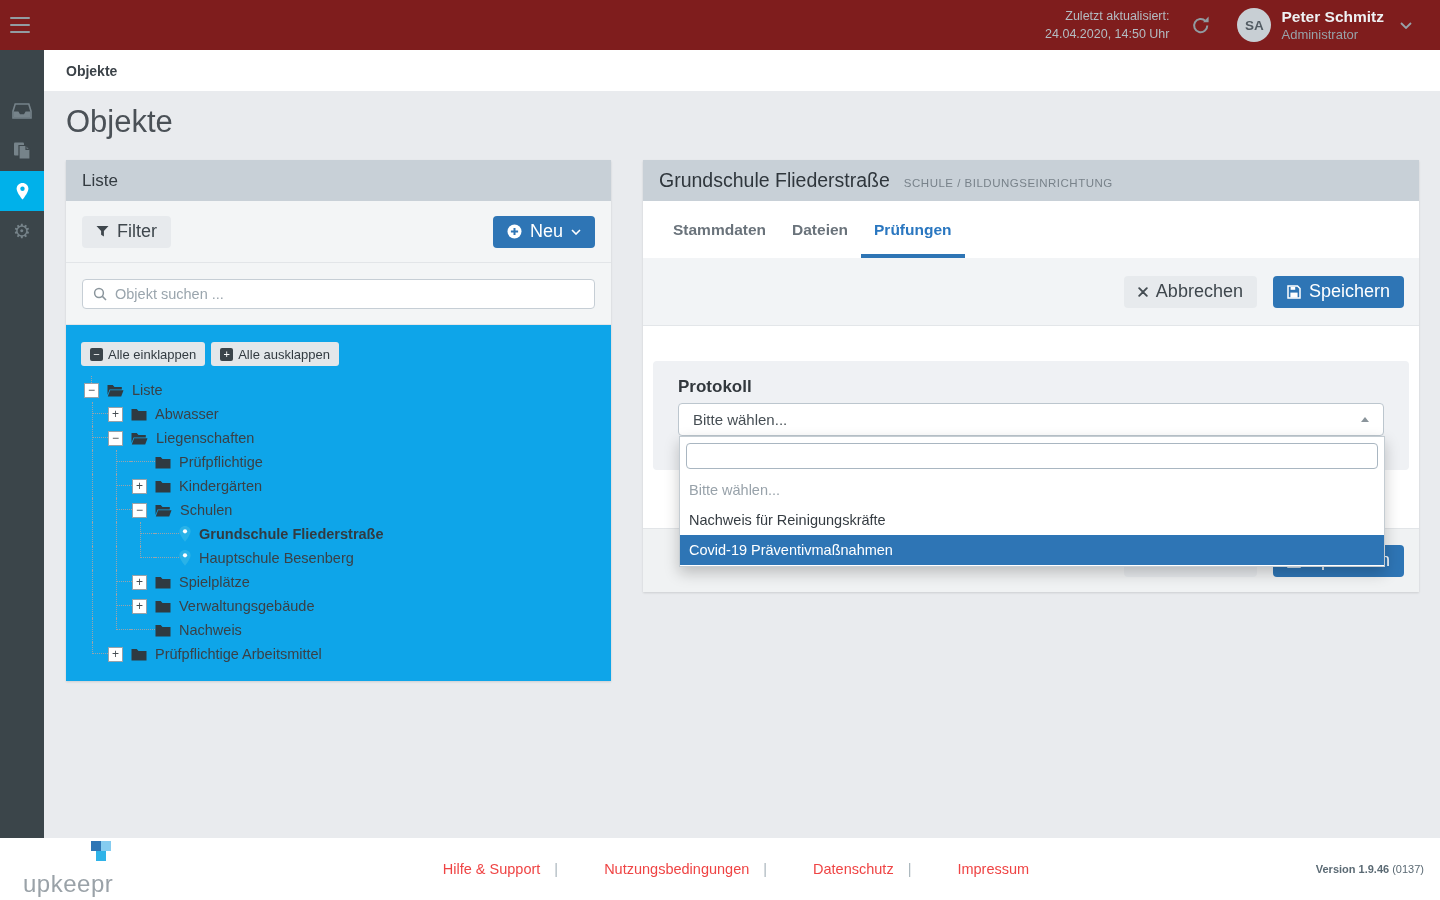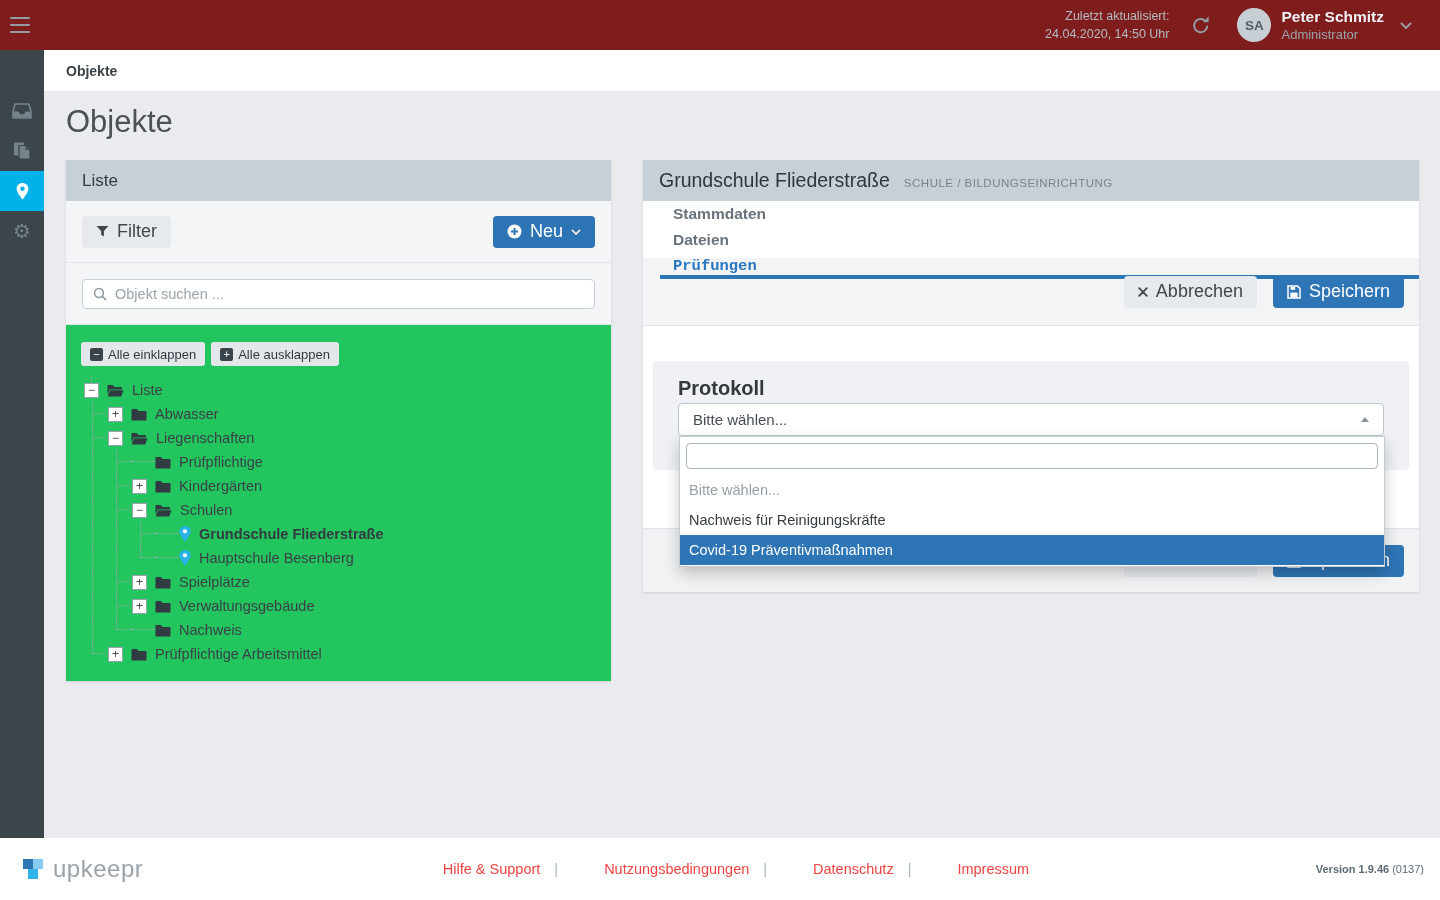--- a/index.html
+++ b/index.html
@@ -23,21 +23,21 @@
   .sidebar { position:absolute; left:0; top:50px; width:44px; height:788px; background:#3b454a; z-index:15; }
   .sb-item { width:44px; height:40px; display:flex; align-items:center; justify-content:center; cursor:pointer; }
   .sb-item:nth-child(1){ margin-top:41px; }
   .sb-item.active { background:#00b1ea; }
 
   
   .breadcrumb-bar { position:absolute; left:44px; top:50px; width:1396px; height:41px; background:#ffffff; display:flex; align-items:center; padding-left:22px; }
   .breadcrumb { font-size:14px; font-weight:600; color:#3b4248; }
   .page-title { position:absolute; left:66px; top:104px; font-size:31px; font-weight:300; color:#4b5157; }
 
-  .panel { position:absolute; background:#22c55e; box-shadow:0 1px 2px rgba(0,0,0,.12); }
+  .panel { position:absolute; background:#0ea5e9; box-shadow:0 1px 2px rgba(0,0,0,.12); }
   .panel-header { height:41px; background:#c8d0d7; display:flex; align-items:center; padding:0 16px; }
 
   
   .list-panel { left:66px; top:160px; width:545px; height:521px; }
   .list-title { font-size:17px; color:#343b41; }
   .tool-row { height:62px; background:#f3f5f6; border-bottom:1px solid #e2e5e8; display:flex; align-items:center; padding:0 16px; }
   .btn { display:inline-flex; align-items:center; gap:8px; height:32px; padding:0 14px; border-radius:4px; font-size:18px; cursor:pointer; border:none; font-family:inherit; }
   .btn-light { background:#e7eaed; color:#3f474d; }
   .btn-primary { background:#2e75b5; color:#fff; }
   .neu-btn { margin-left:auto; }
@@ -63,39 +63,39 @@
   .expander { width:15px; height:15px; flex:none; border:1px solid #98a2a9; background:#fff; margin:0 6px 0 3px; font-size:12px; line-height:12px; text-align:center; color:#454d53; position:relative; cursor:pointer; }
   .tree-row:first-child .expander::before { content:""; position:absolute; left:6px; top:-8px; height:7px; border-left:1px dotted #9aa4ab; }
   .ticon { display:flex; margin-right:8px; margin-left:2px; flex:none; }
   .tlabel { font-size:14.5px; color:#3a4147; white-space:nowrap; }
   .tlabel.bold { font-weight:700; color:#333a40; }
 
   
   .detail-panel { left:643px; top:160px; width:776px; height:432px; }
   .detail-title { font-size:19.5px; color:#2f363c; }
   .detail-subtitle { font-size:11.5px; color:#78828a; letter-spacing:.5px; margin-left:14px; margin-top:4px; text-transform:uppercase; }
-  .tabs { display:flex; height:57px; background:#fff; padding-left:17px;flex-direction:column; }
+  .tabs { display:flex; height:57px; background:#fff; padding-left:17px; }
   .tab { display:flex; align-items:center; padding:4px 13px 0 13px; border-bottom:4px solid transparent; font-size:15.5px; font-weight:700; color:#6a737b; cursor:pointer; }
-  .tab.active { color:#2a77c0; border-bottom-color:#2e75b5;font-family:Liberation Mono, monospace; }
+  .tab.active { color:#2a77c0; border-bottom-color:#2e75b5; }
   .btnbar { height:68px; background:#f2f4f6; border-bottom:1px solid #e3e6e9; display:flex; align-items:center; justify-content:flex-end; gap:16px; padding-right:15px; }
   .content-white { height:202px; background:#fff; position:relative; }
   .form-card { position:absolute; left:10px; right:10px; top:35px; height:109px; background:#eff1f4; border-radius:4px; }
-  .form-label { position:absolute; left:25px; top:16px; font-size:20px; font-weight:700; color:#32383d; }
+  .form-label { position:absolute; left:25px; top:16px; font-size:17px; font-weight:700; color:#32383d; }
   .select-box { position:absolute; left:25px; top:42px; width:706px; height:33px; background:#fff; border:1px solid #bcc6ce; border-radius:4px; display:flex; align-items:center; padding:0 14px; font-size:15px; color:#464e54; cursor:pointer; }
   .caret-up { margin-left:auto; width:0; height:0; border-left:4px solid transparent; border-right:4px solid transparent; border-bottom:5px solid #8a949b; }
   .dropdown { position:absolute; left:36px; top:276px; width:706px; background:#fff; border:1px solid #c4ccd2; box-shadow:0 6px 14px rgba(0,0,0,.22); z-index:50; padding-bottom:1px; }
   .dd-search { display:block; margin:6px; width:calc(100% - 12px); height:26px; border:1px solid #a9b6c1; border-radius:4px; padding:0 8px; font-size:14px; font-family:inherit; color:#3a4147; }
   .dd-option { height:30px; line-height:30px; padding:0 9px; font-size:14.5px; color:#353c42; cursor:pointer; white-space:nowrap; }
   .dd-option.muted { color:#98a2aa; }
   .dd-option.selected { background:#2e75b5; color:#fff; }
   .bottombar { height:64px; background:#f0f2f3; border-top:1px solid #e2e5e8; display:flex; align-items:center; justify-content:flex-end; gap:16px; padding-right:15px; position:relative; z-index:1; }
 
   
   .footer { position:absolute; left:0; top:838px; width:1440px; height:62px; background:#fff; display:flex; align-items:center; }
-  .logo { position:absolute; left:23px; display:flex; align-items:center; gap:8px; }
+  .logo { position:absolute; left:23px; display:flex; align-items:flex-end; gap:8px;flex-direction:column; }
   .logo-mark { position:relative; width:22px; height:21px; }
   .logo-mark i { position:absolute; display:block; }
   .logo-mark .m1 { left:0; top:0; width:10px; height:10px; background:#2e76b5; }
   .logo-mark .m2 { left:10px; top:0; width:10px; height:10px; background:#85ccf0; }
   .logo-mark .m3 { left:5px; top:10px; width:10px; height:10px; background:#2fb3e8; }
   .logo-text { font-size:24px; font-weight:300; color:#9aa2a8; letter-spacing:.5px; }
   .footer-links { margin:0 auto; display:flex; align-items:center; font-size:14.5px; color:#46555f; }
   .footer-links a { color:#ef4444; text-decoration:none; cursor:pointer;margin-left:32px; }
   .footer-links .pipe { color:#aab6bd; margin:0 14px; }
   .version { position:absolute; right:16px; font-size:11px; color:#5b6a74; }

